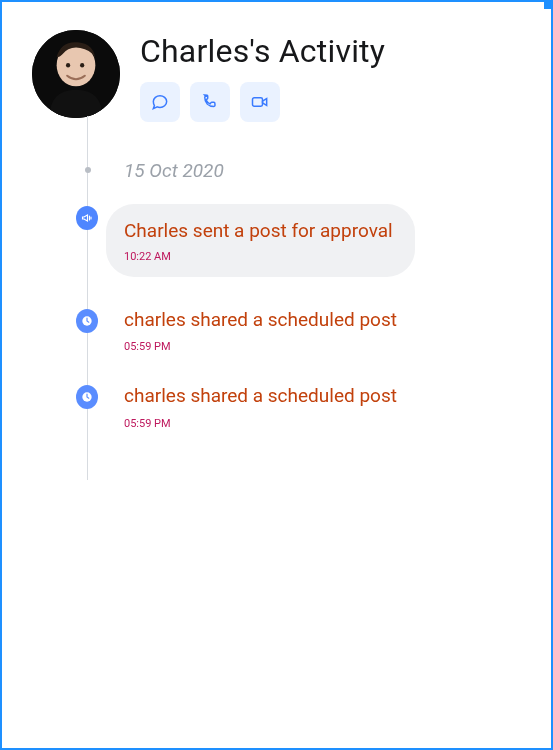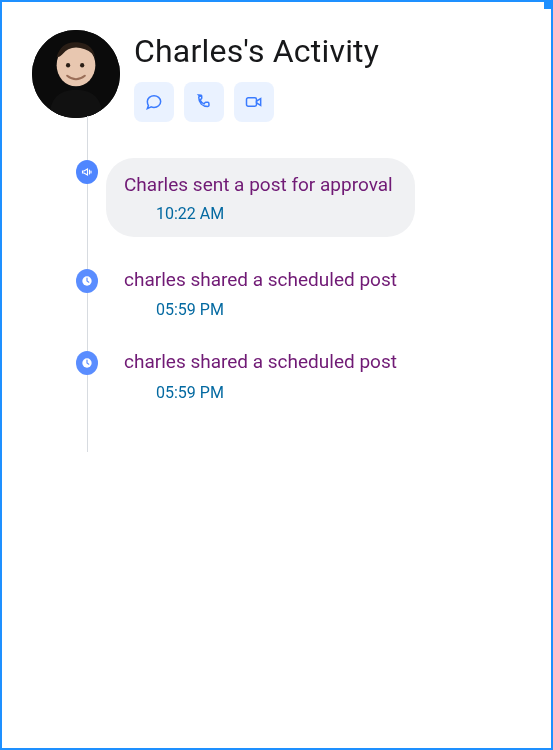--- a/index.html
+++ b/index.html
@@ -22,21 +22,21 @@
     width: 16px;
     height: 16px;
     background: #1e90ff;
   }
   .panel {
     padding: 28px 30px 0 30px;
   }
   .header {
     display: flex;
     align-items: flex-start;
-    gap: 14px;
+    gap: 20px;
     margin-bottom: 36px;
   }
   .avatar {
     width: 88px;
     height: 88px;
     border-radius: 50%;
     overflow: hidden;
     flex: 0 0 88px;
     background: #000;
   }
@@ -111,28 +111,27 @@
   .badge svg { display: block; }
   .date-label {
     font-size: 19px;
     font-style: italic;
     color: #9ba1a9;
     padding-top: 1px;
   }
   .entry { }
   .entry-text {
     font-size: 19px;
-    color: #701a75;
+    color: #c2410c;
     line-height: 1.35;
   }
   .entry-time {
-    font-size: 16px;
-    color: #0369a1;
+    font-size: 11px;
+    color: #be185d;
     margin-top: 8px;
-    margin-left: 32px;
   }
   .bubble {
     background: #f0f1f3;
     border-radius: 28px;
     padding: 14px 22px 14px 18px;
     display: inline-block;
     margin-left: -18px;
   }
   .bubble .entry-text { font-weight: 400; }
   .bubble .entry-time { margin-top: 6px; }
@@ -182,20 +181,21 @@
       </div>
     </div>
 
     <div class="timeline">
       <div class="rail"></div>
 
       <div class="tl-item">
         <div class="marker">
             <div class="dot"></div>
           </div>
+        <div class="date-label">15 Oct 2020</div>
       </div>
 
       <div class="tl-item tl-group">
         <div class="marker">
           <div class="badge" style="background:#4f86ff">
             <svg width="12" height="12" viewBox="0 0 24 24">
               <path d="M3 10v4h3l7 4V6l-7 4H3zm14-2v8m3-6v4" stroke="#fff" stroke-width="2.2" fill="none" stroke-linecap="round"></path>
             </svg>
           </div>
         </div>

